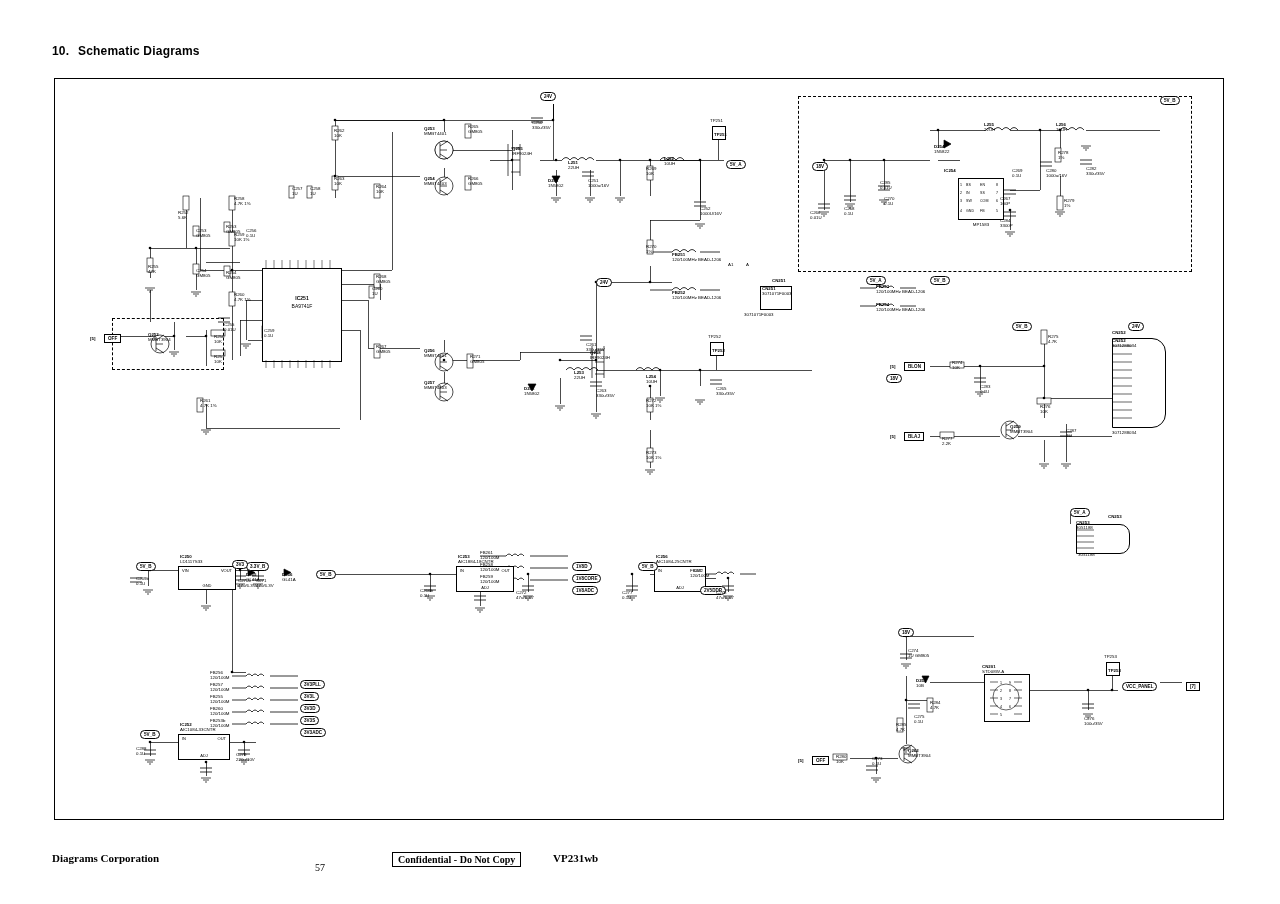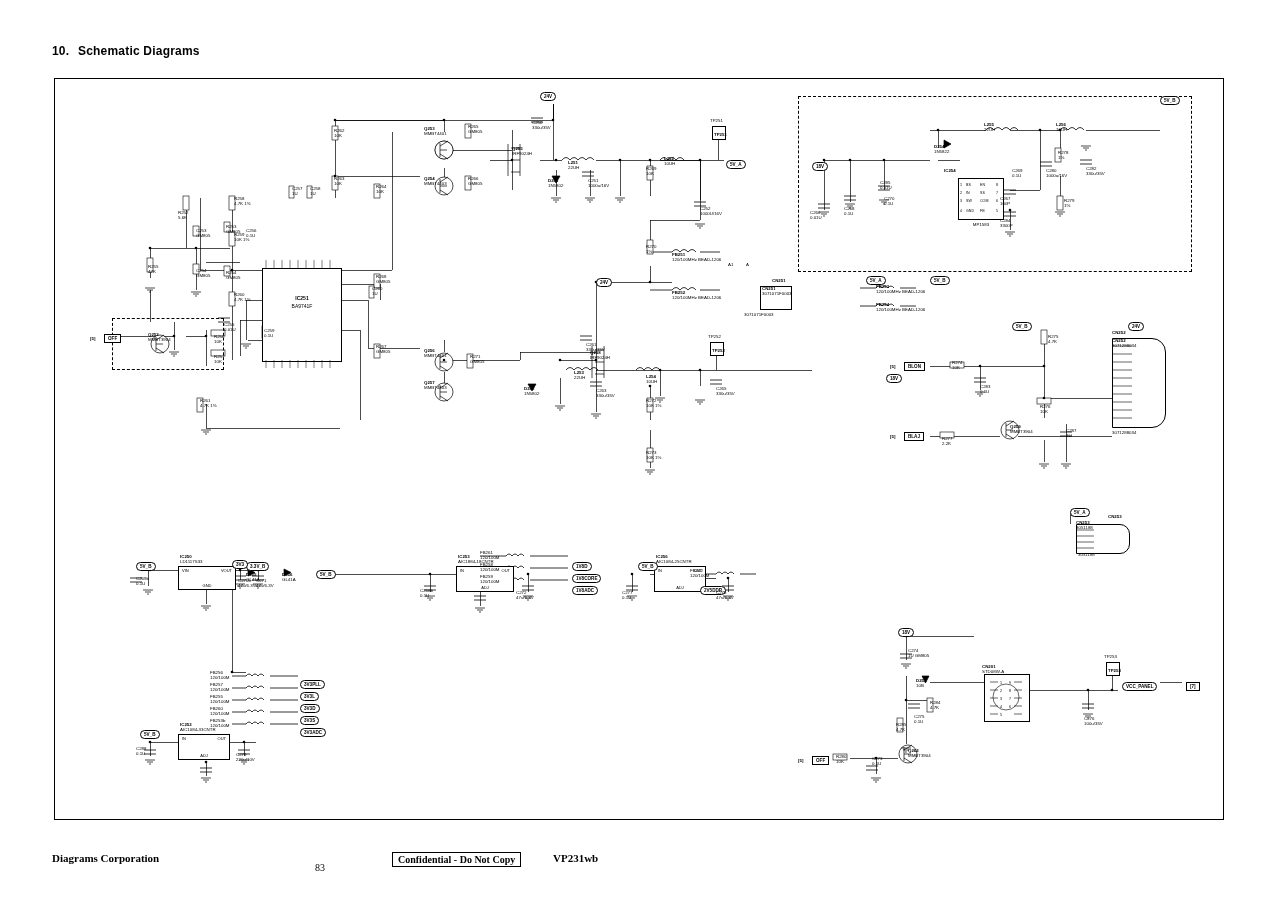--- a/index.html
+++ b/index.html
@@ -740,16 +740,16 @@
       <div class="lbl" style="left: 772px; top: 278px;"><b>CN251</b></div>
       <div class="lbl" style="left: 744px; top: 312px;">3071071F0003</div>
       <div class="lbl" style="left: 710px; top: 118px;">TP251</div>
       <div class="lbl" style="left: 708px; top: 334px;">TP252</div>
       <div class="lbl" style="left: 1104px; top: 654px;">TP253</div>
       <div class="lbl" style="left: 728px; top: 262px;">A1</div>
       <div class="lbl" style="left: 746px; top: 262px;">A</div>
     </div>
 
   <div class="footer-left">Diagrams Corporation</div>
-  <div class="pageno">83</div>
+  <div class="pageno">57</div>
   <div class="conf">Confidential - Do Not Copy</div>
   <div class="model">VP231wb</div>
 </div>
 
 </body></html>

